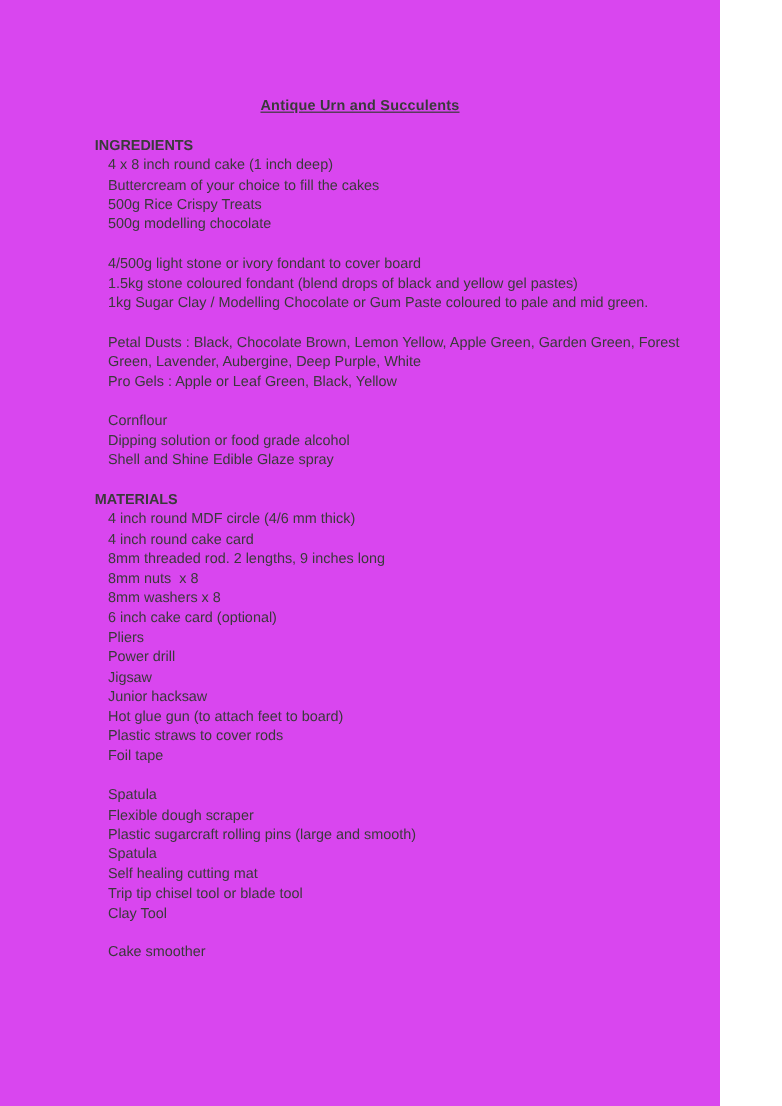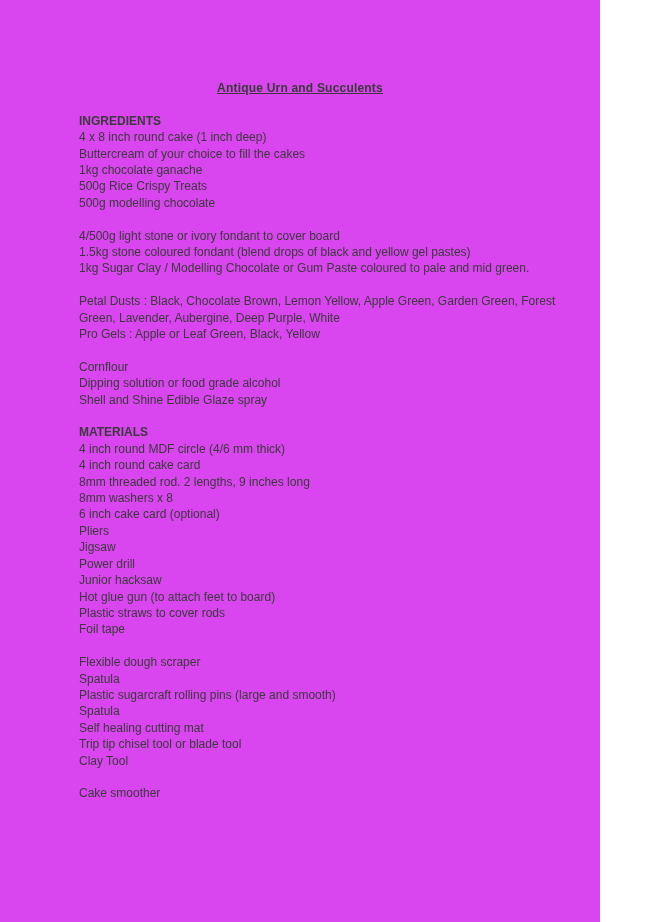--- a/index.html
+++ b/index.html
@@ -29,67 +29,68 @@
     text-decoration: underline;
     letter-spacing: 0.2px;
   }
   .doc-heading {
     font-weight: bold;
     white-space: pre;
   }
   .doc-line {
     font-weight: normal;
     white-space: pre;
+    margin-left: 11px;
   }
   .doc-spacer {
     height: 16.4px;
   }
 </style>
 </head>
 <body>
 
 <div class="page">
   <div class="doc-title">Antique Urn and Succulents</div>
   <div>
       <div class="doc-spacer"></div>
       <div class="doc-heading">INGREDIENTS</div>
       <div class="doc-line">4 x 8 inch round cake (1 inch deep)</div>
       <div class="doc-line">Buttercream of your choice to fill the cakes</div>
-      <div class="doc-line">1kg chocolate ganache</div>
       <div class="doc-line">500g Rice Crispy Treats</div>
       <div class="doc-line">500g modelling chocolate</div>
       <div class="doc-spacer"></div>
       <div class="doc-line">4/500g light stone or ivory fondant to cover board</div>
       <div class="doc-line">1.5kg stone coloured fondant (blend drops of black and yellow gel pastes)</div>
       <div class="doc-line">1kg Sugar Clay / Modelling Chocolate or Gum Paste coloured to pale and mid green.</div>
       <div class="doc-spacer"></div>
       <div class="doc-line">Petal Dusts : Black, Chocolate Brown, Lemon Yellow, Apple Green, Garden Green, Forest</div>
       <div class="doc-line">Green, Lavender, Aubergine, Deep Purple, White</div>
       <div class="doc-line">Pro Gels : Apple or Leaf Green, Black, Yellow</div>
       <div class="doc-spacer"></div>
       <div class="doc-line">Cornflour</div>
       <div class="doc-line">Dipping solution or food grade alcohol</div>
       <div class="doc-line">Shell and Shine Edible Glaze spray</div>
       <div class="doc-spacer"></div>
       <div class="doc-heading">MATERIALS</div>
       <div class="doc-line">4 inch round MDF circle (4/6 mm thick)</div>
       <div class="doc-line">4 inch round cake card</div>
       <div class="doc-line">8mm threaded rod. 2 lengths, 9 inches long</div>
+      <div class="doc-line">8mm nuts  x 8</div>
       <div class="doc-line">8mm washers x 8</div>
       <div class="doc-line">6 inch cake card (optional)</div>
       <div class="doc-line">Pliers</div>
+      <div class="doc-line">Power drill</div>
       <div class="doc-line">Jigsaw</div>
-      <div class="doc-line">Power drill</div>
       <div class="doc-line">Junior hacksaw</div>
       <div class="doc-line">Hot glue gun (to attach feet to board)</div>
       <div class="doc-line">Plastic straws to cover rods</div>
       <div class="doc-line">Foil tape</div>
       <div class="doc-spacer"></div>
+      <div class="doc-line">Spatula</div>
       <div class="doc-line">Flexible dough scraper</div>
-      <div class="doc-line">Spatula</div>
       <div class="doc-line">Plastic sugarcraft rolling pins (large and smooth)</div>
       <div class="doc-line">Spatula</div>
       <div class="doc-line">Self healing cutting mat</div>
       <div class="doc-line">Trip tip chisel tool or blade tool</div>
       <div class="doc-line">Clay Tool</div>
       <div class="doc-spacer"></div>
       <div class="doc-line">Cake smoother</div>
     </div>
 </div>
 

